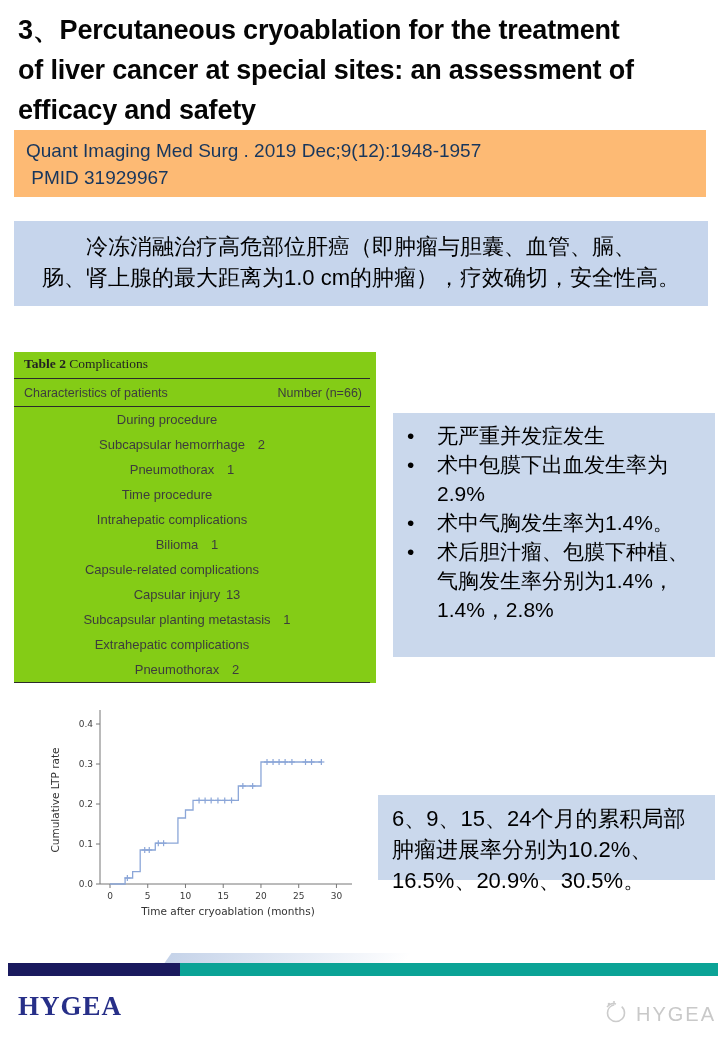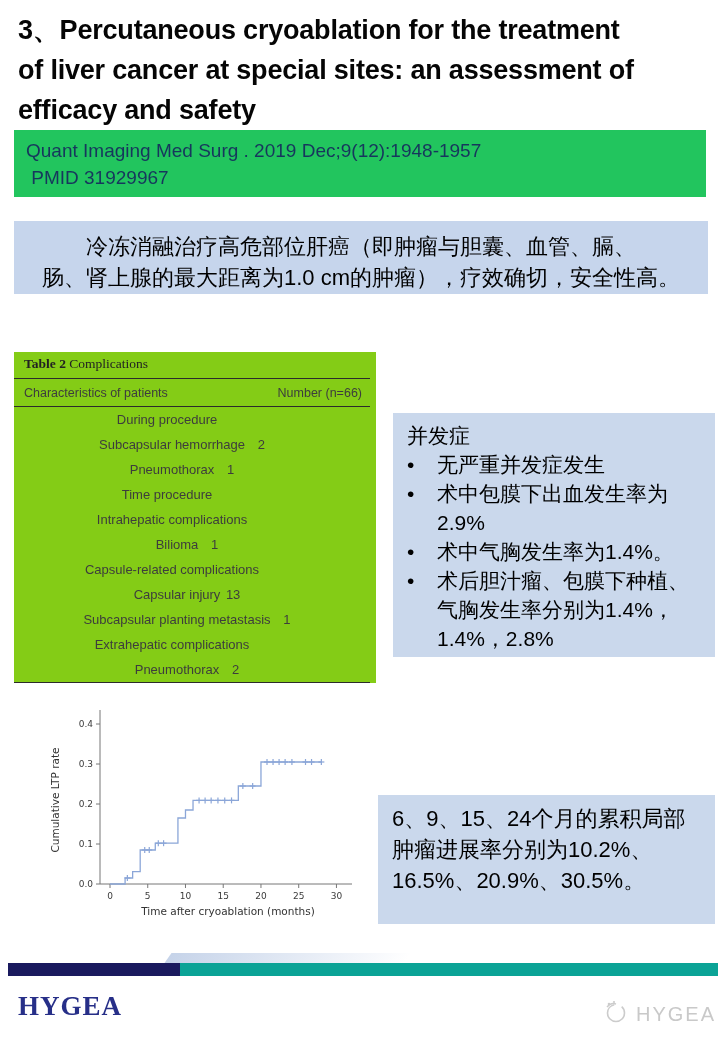--- a/index.html
+++ b/index.html
@@ -9,26 +9,26 @@
     position:relative; width:720px; height:1040px; background:#ffffff;
     overflow:hidden; margin:0 auto;
   }
   .title {
     position:absolute; left:18px; top:10px; width:692px;
     font-size:27px; line-height:40px; font-weight:700; color:#050505;
     white-space:pre-line; letter-spacing:-0.2px;
   }
   .citation-box {
     position:absolute; left:14px; top:130px; width:692px; height:67px;
-    background:#22c55e; color:#17365d; padding:7px 12px;
+    background:#fdba74; color:#17365d; padding:7px 12px;
     font-size:19px; line-height:27px;
   }
   .citation-line { white-space:pre; }
   .summary-box {
-    position:absolute; left:14px; top:221px; width:694px; height:73px;
+    position:absolute; left:14px; top:221px; width:694px; height:85px;
     background:#c6d5ec; color:#000;
     font-size:22px; line-height:31px; text-align:center;
     padding-top:10px; white-space:pre-line;
   }
   
   .table-panel {
     position:absolute; left:14px; top:352px; width:362px; background:#84cc16;
   }
   .table-caption {
     font-family:"Liberation Serif", serif; font-size:13.5px; color:#222;
@@ -53,21 +53,21 @@
   
   .complications-box {
     position:absolute; left:393px; top:413px; width:322px; height:244px;
     background:#cad8ec; color:#000; padding:8px 14px 6px 14px;
     font-size:21px; line-height:29px;
   }
   .bullet-item { display:flex; }
   .bullet-marker { width:16px; flex:0 0 16px; }
   .bullet-text { flex:1; padding-left:14px; }
   .progression-box {
-    position:absolute; left:378px; top:795px; width:337px; height:129px;
+    position:absolute; left:378px; top:795px; width:337px; height:85px;
     background:#cad8ec; color:#000; padding:8px 14px;
     font-size:22px; line-height:31px;
   }
   
   .chart-wrap { position:absolute; left:46px; top:700px; width:330px; height:228px; background:#fff; }
   .chart-wrap svg { font-family:"DejaVu Sans", sans-serif; }
   
   .footer-swoosh {
     position:absolute; left:168px; top:953px; width:240px; height:10px;
     background:linear-gradient(to right, rgba(150,175,215,0.55), rgba(235,240,250,0));
@@ -156,21 +156,20 @@
         </div>
         <div class="trow">
           <span class="tlabel indent2">Pneumothorax</span>
           <span class="tvalue">2</span>
         </div>
       </div>
     <div class="t-rule-thin"></div>
   </div>
 
   <div class="complications-box">
-    <div>并发症</div>
     <div>
         <div class="bullet-item">
           <span class="bullet-marker">•</span>
           <span class="bullet-text">无严重并发症发生</span>
         </div>
         <div class="bullet-item">
           <span class="bullet-marker">•</span>
           <span class="bullet-text">术中包膜下出血发生率为2.9%</span>
         </div>
         <div class="bullet-item">

